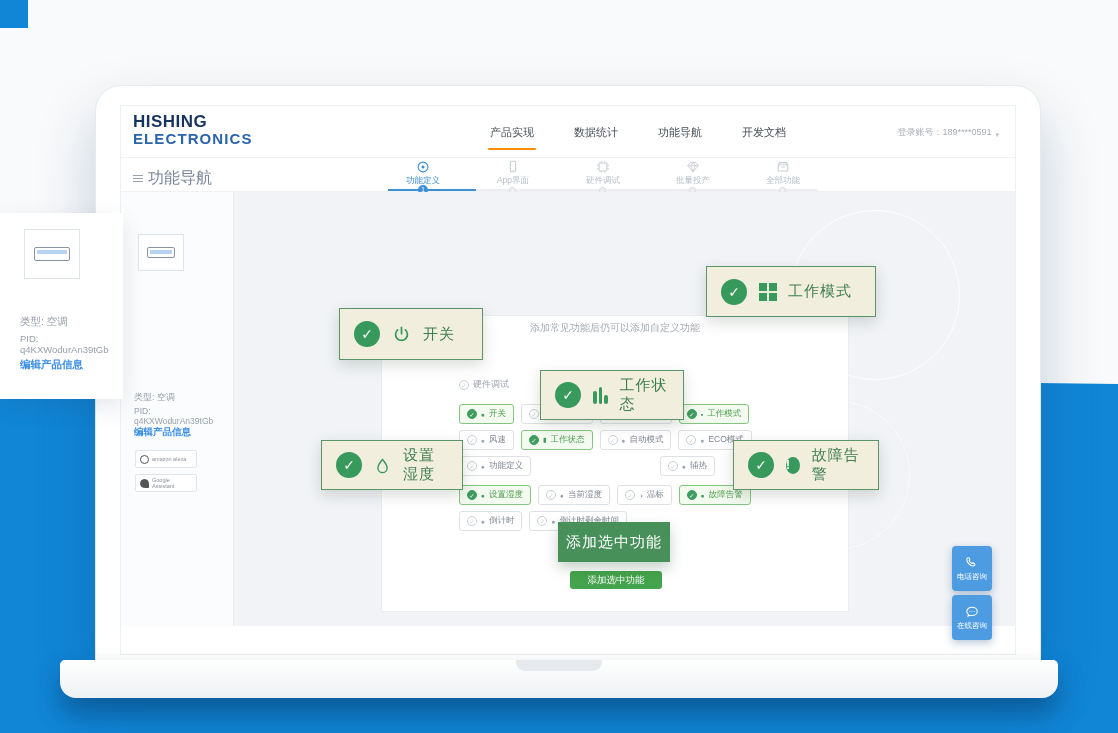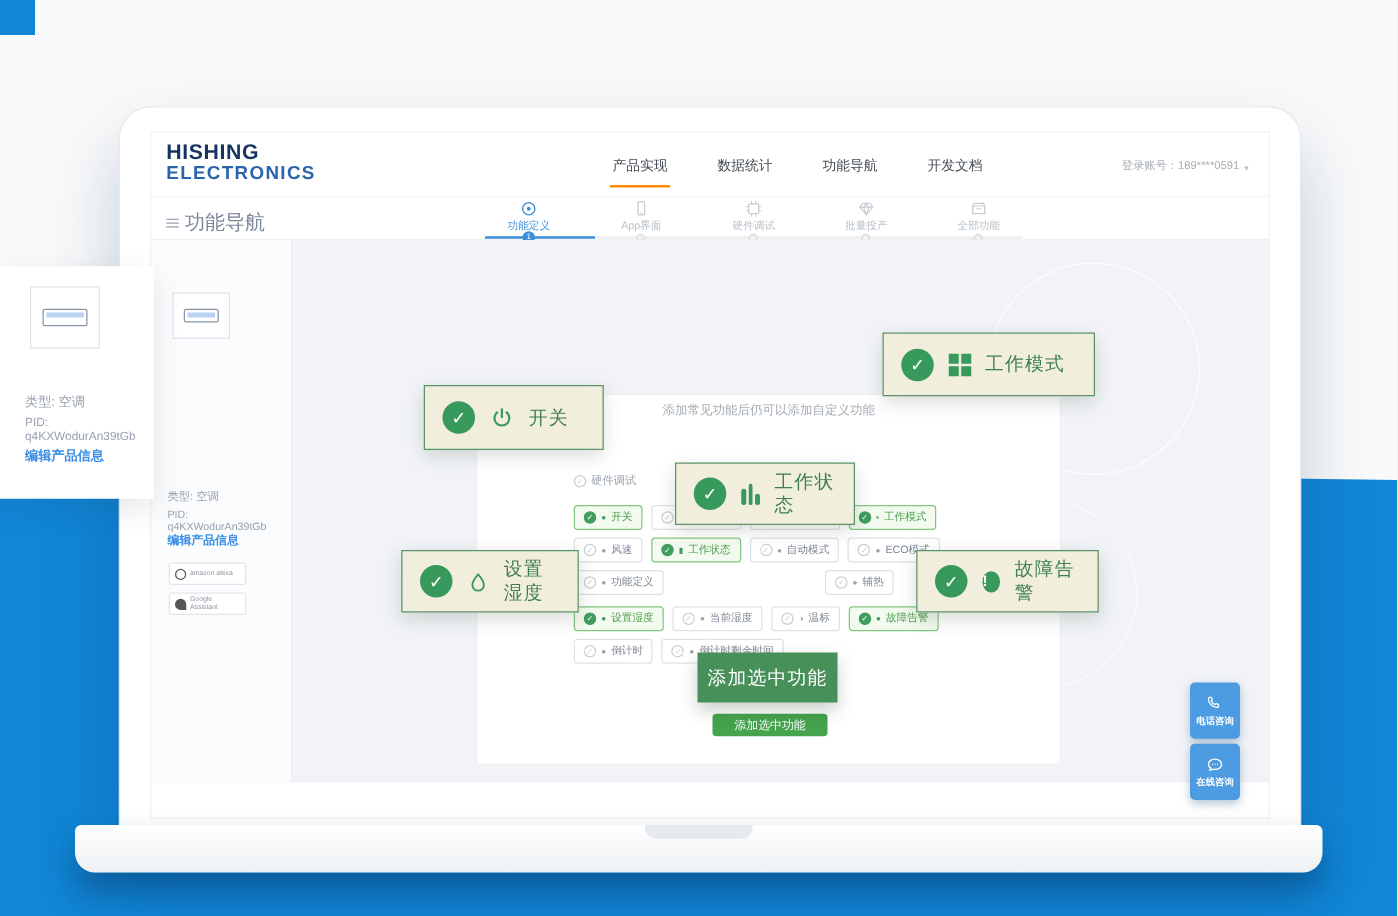--- a/index.html
+++ b/index.html
@@ -138,21 +138,21 @@
   .fc-img .ac-unit { width:36px; height:14px; }
   .fc-type { position:absolute; left:20px; top:102px; font-size:10.5px; color:#98a1ad; }
   .fc-pid { position:absolute; left:20px; top:120px; width:100px; font-size:9.5px; color:#98a1ad; }
   .fc-edit { position:absolute; left:20px; top:145px; font-size:10.5px; color:#3a8ee6; font-weight:bold; cursor:pointer; }
 
   
   .float-btn { position:absolute; left:952px; width:40px; height:45px; background:#4d9ce2; z-index:6;
     border-radius:4px; display:flex; flex-direction:column; align-items:center; justify-content:center;
     gap:2px; cursor:pointer; box-shadow:0 3px 8px rgba(20,70,130,.3); }
   .float-btn.f1 { top:546px; } .float-btn.f2 { top:595px; }
-  .float-btn .f-label { font-size:7.5px; color:#fff;font-weight:bold; }
+  .float-btn .f-label { font-size:7.5px; color:#fff; }
   .f-ic { color:#fff; font-size:13px; line-height:13px; }
   svg.ic { display:block; }
 </style>
 </head>
 <body>
 
 <div class="scene">
   <div class="corner-square"></div>
   <div class="blue-band"></div>
 

